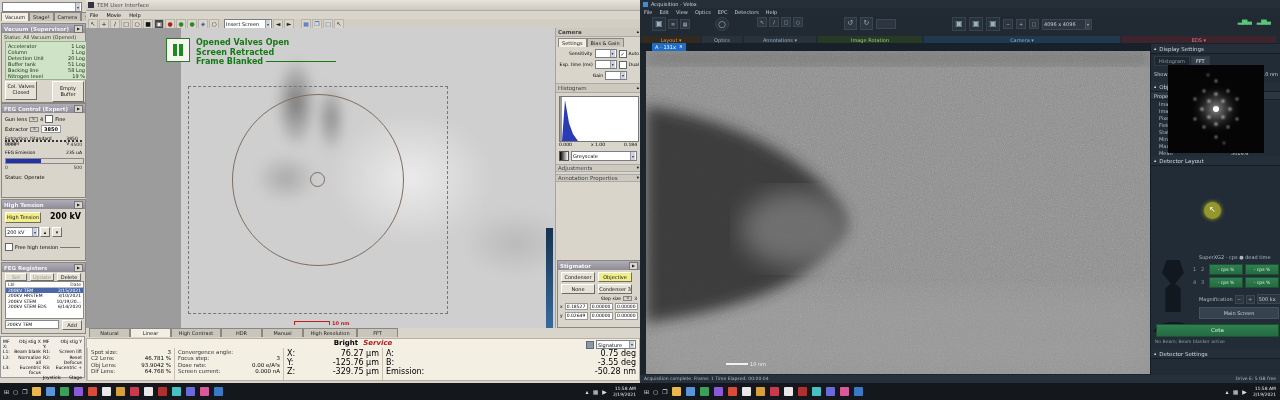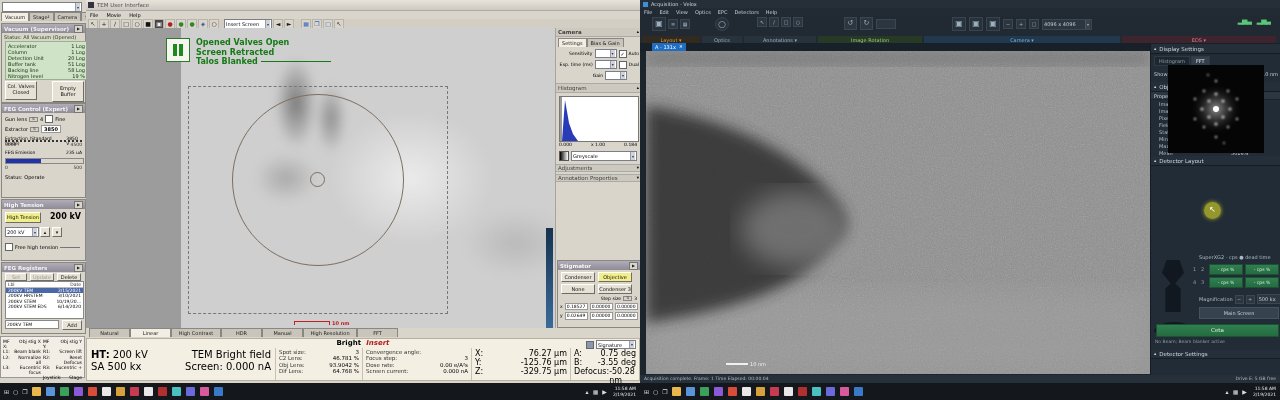--- a/index.html
+++ b/index.html
@@ -289,21 +289,21 @@
 
         <div class="abs flex" style="left:80px;top:10px;gap:6px;">
           <div style="width:22px;height:22px;background:#f6f6f0;border:1px solid #2a7a2a;display:flex;align-items:center;justify-content:center;gap:2px;">
             <span style="width:4px;height:12px;background:#1e8a1e;display:inline-block;"></span>
             <span style="width:4px;height:12px;background:#1e8a1e;display:inline-block;"></span>
           </div>
           <div class="t8 b" style="color:#157a15;">
             <div>Opened Valves Open</div>
             <div>Screen Retracted</div>
             <div class="flex ac" style="gap:3px;">
-              <span>Talos Blanked</span>
+              <span>Frame Blanked</span>
               <span style="width:70px;border-bottom:1px solid #157a15;display:inline-block;"></span>
             </div>
           </div>
         </div>
 
         <div class="abs flex ac" style="left:208px;top:292px;gap:2px;">
           <span style="width:34px;height:0;border-top:1px solid #c02020;border-left:1px solid #c02020;border-right:1px solid #c02020;height:3px;"></span>
           <span class="t5 b" style="color:#c02020;">10 nm</span>
         </div>
         <div class="abs" style="left:460px;top:200px;width:7px;height:100px;background:linear-gradient(#16324e,#3a6a9a);"></div>
@@ -413,40 +413,30 @@
         <div class="tabg" style="width:42px;text-align:center;">High Contrast</div>
         <div class="tabg" style="width:33px;text-align:center;">HDR</div>
         <div class="tabg" style="width:33px;text-align:center;">Manual</div>
         <div class="tabg" style="width:46px;text-align:center;">High Resolution</div>
         <div class="tabg" style="width:33px;text-align:center;">FFT</div>
       </div>
 
       <div class="abs" style="left:0;top:338px;width:554px;height:43px;background:#f4efe3;border:1px solid #b8b0a0;box-sizing:border-box;">
         <div class="flex ac" style="height:9px;justify-content:center;position:relative;">
           <span class="t7 b">Bright</span>&nbsp;
-          <span class="t7 b" style="color:#b02020;font-style:italic;">Insert</span>
+          <span class="t7 b" style="color:#b02020;font-style:italic;">Service</span>
           <div class="abs flex ac" style="right:3px;top:1px;gap:2px;">
             <span style="width:6px;height:6px;background:#8899aa;border:1px solid #667;"></span>
             <span class="combo" style="width:36px;height:7px;">
               <span>Signature</span>
               <span class="car">▾</span>
             </span>
           </div>
         </div>
         <div class="flex" style="height:32px;">
-          <div style="width:180px;padding:1px 4px;">
-            <div class="flex sb t10">
-              <span><span class="b">HT:</span> <span>200 kV</span></span>
-              <span>TEM Bright field</span>
-            </div>
-            <div class="flex sb t10">
-              <span>SA 500 kx</span>
-              <span><span>Screen:</span> <span>0.000 nA</span></span>
-            </div>
-          </div>
           <div class="sv-col" style="width:80px;">
             <div class="svrow t45">
                 <span class="sv-lbl">Spot size:</span>
                 <span>3</span>
               </div>
             <div class="svrow t45">
                 <span class="sv-lbl">C2 Lens:</span>
                 <span>46.781 %</span>
               </div>
             <div class="svrow t45">
@@ -493,21 +483,21 @@
           <div class="sv-col" style="flex:1;">
             <div class="svbig">
                 <span>A:</span>
                 <span>0.75 deg</span>
               </div>
             <div class="svbig">
                 <span>B:</span>
                 <span>-3.55 deg</span>
               </div>
             <div class="svbig">
-                <span>Defocus:</span>
+                <span>Emission:</span>
                 <span>-50.28 nm</span>
               </div>
           </div>
         </div>
       </div>
     </div>
 
     <div class="abs tbar" style="left:0;top:383px;width:640px;height:17px;">
       <span class="sysg" style="margin-left:4px;">⊞</span>
       <span class="sysg">○</span>

